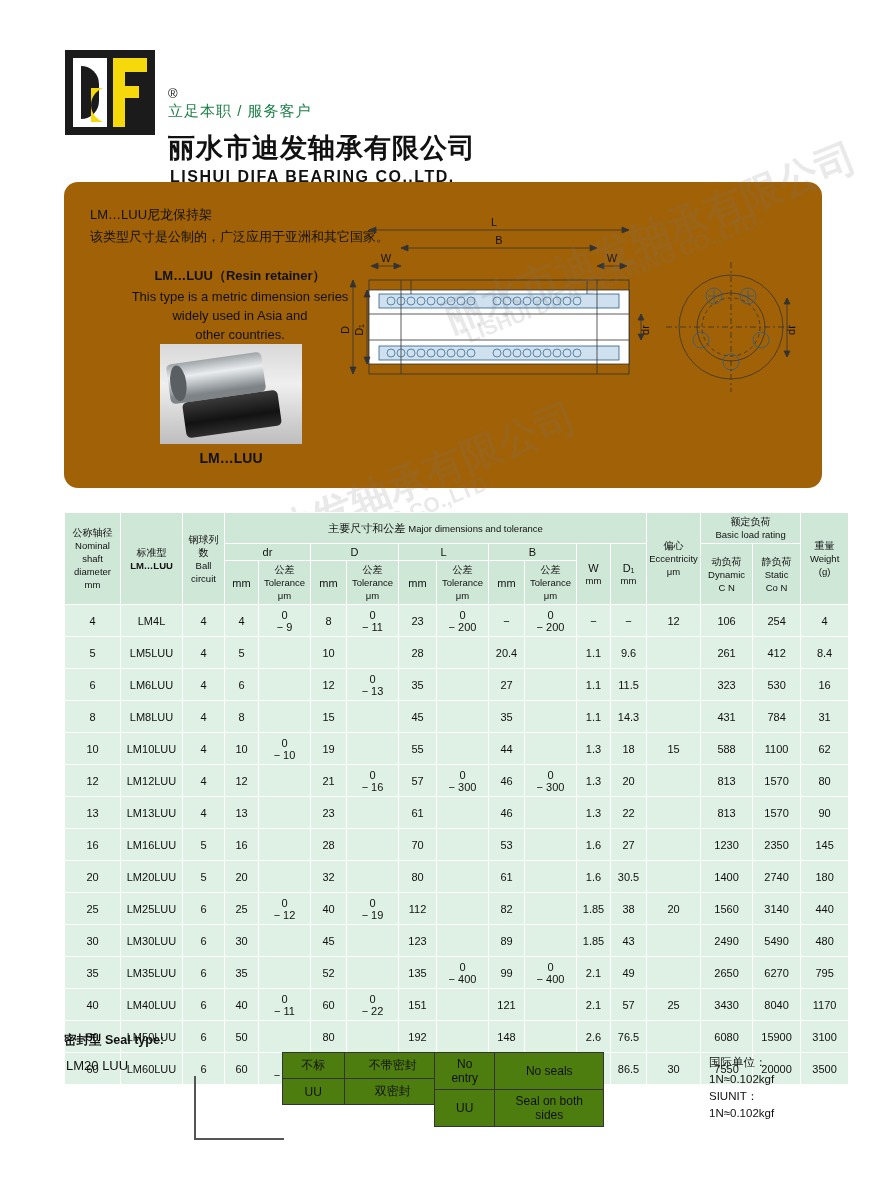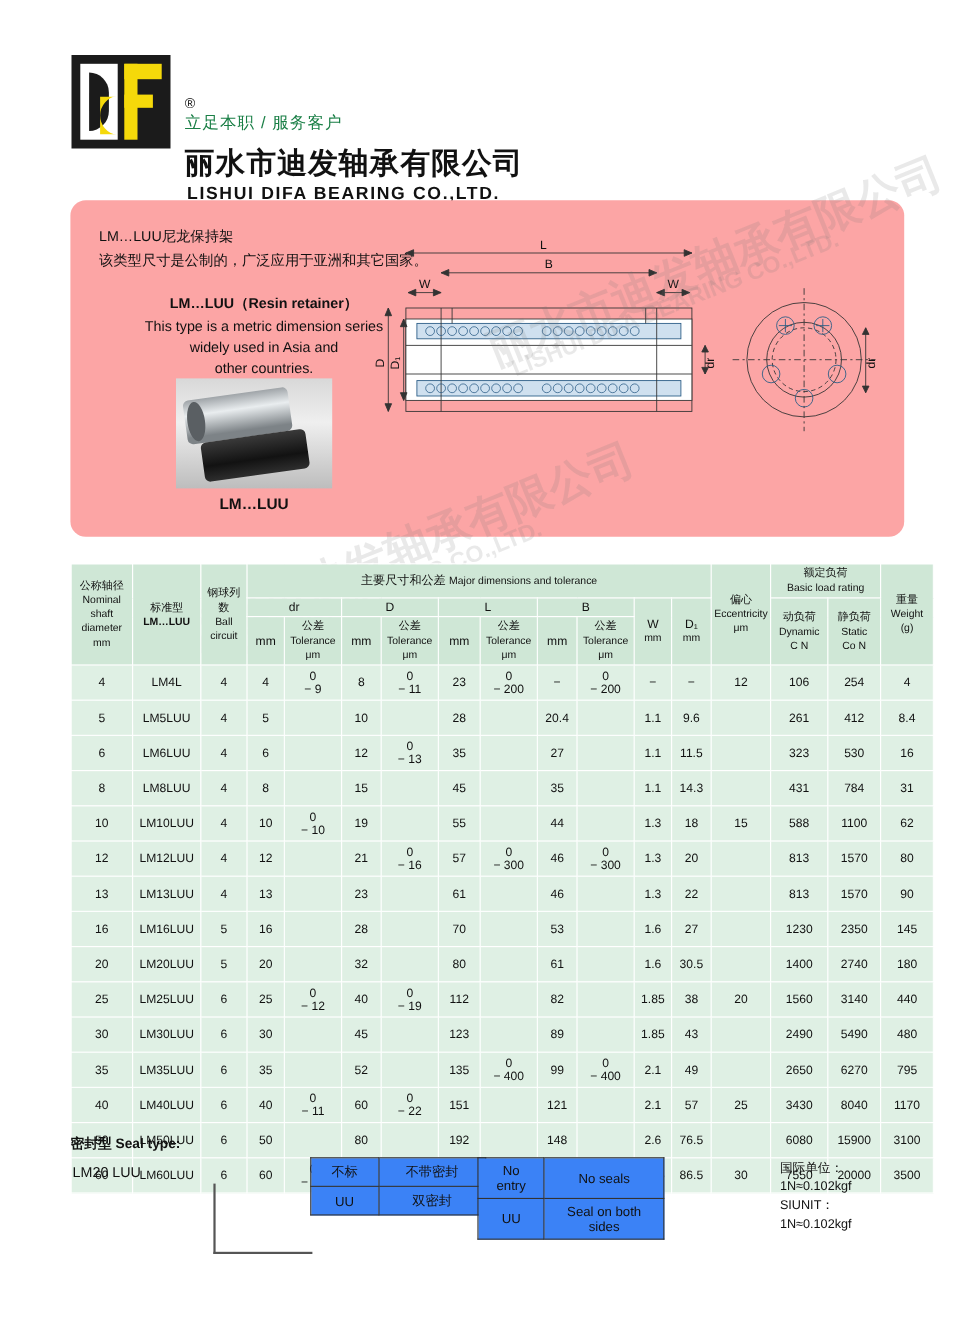--- a/index.html
+++ b/index.html
@@ -27,21 +27,21 @@
   .logo-moon { position: absolute; left: 26px; top: 38px; width: 30px; height: 34px; }
 
   .reg-mark { position: absolute; left: 168px; top: 46px; font-size: 13px; }
   .slogan { position: absolute; left: 168px; top: 62px; font-size: 15px; color: #1a7f46; letter-spacing: 1px; }
   .cn-name { position: absolute; left: 168px; top: 90px; font-size: 27px; font-weight: bold; color: #111; letter-spacing: 1px; }
   .en-name { position: absolute; left: 170px; top: 128px; font-size: 16px; font-weight: bold; color: #111; letter-spacing: 1.5px; }
 
   
   .panel {
     position: absolute; left: 64px; top: 182px; width: 758px; height: 306px;
-    background: #fca5a5; border-radius: 14px;
+    background: #a16207; border-radius: 14px;
   }
   .panel-text { position: absolute; left: 26px; top: 22px; width: 300px; }
   .panel-text .cn1 { font-size: 13px; line-height: 22px; color: #111; }
   .panel-text .en1 { font-size: 13px; line-height: 19px; color: #111; margin-top: 16px; text-align: center; }
 
   .photo {
     position: absolute; left: 96px; top: 162px; width: 142px; height: 100px;
     background: linear-gradient(180deg,#d8d8d8,#efefef 40%,#bdbdbd);
     overflow: hidden;
   }
@@ -98,21 +98,21 @@
   .tol-bot { display:block; }
 
   
   .seal { position: absolute; left: 64px; top: 1032px; width: 758px; }
   .seal-title { font-size: 12.5px; font-weight: bold; }
   .seal-code { position: absolute; left: 2px; top: 26px; font-size: 13px; }
   .seal-line { position: absolute; left: 130px; top: 44px; width: 2px; height: 64px; background: #555; }
   .seal-line2 { position: absolute; left: 130px; top: 106px; width: 90px; height: 2px; background: #555; }
 
   table.seal-tbl { border-collapse: collapse; position: absolute; font-size: 12px; }
-  table.seal-tbl td { border: 1px solid #333; padding: 4px 8px; text-align: center; height: 26px; background: #3b82f6; }
+  table.seal-tbl td { border: 1px solid #333; padding: 4px 8px; text-align: center; height: 26px; background: #4d7c0f; }
   .seal-left { left: 218px; top: 20px; width: 160px; }
   .seal-right { left: 370px; top: 20px; width: 170px; }
   .unit-block { position: absolute; left: 645px; top: 22px; font-size: 11.5px; line-height: 17px; }
 </style>
 </head>
 <body>
 
 <div class="page">
 
   <div class="header">

